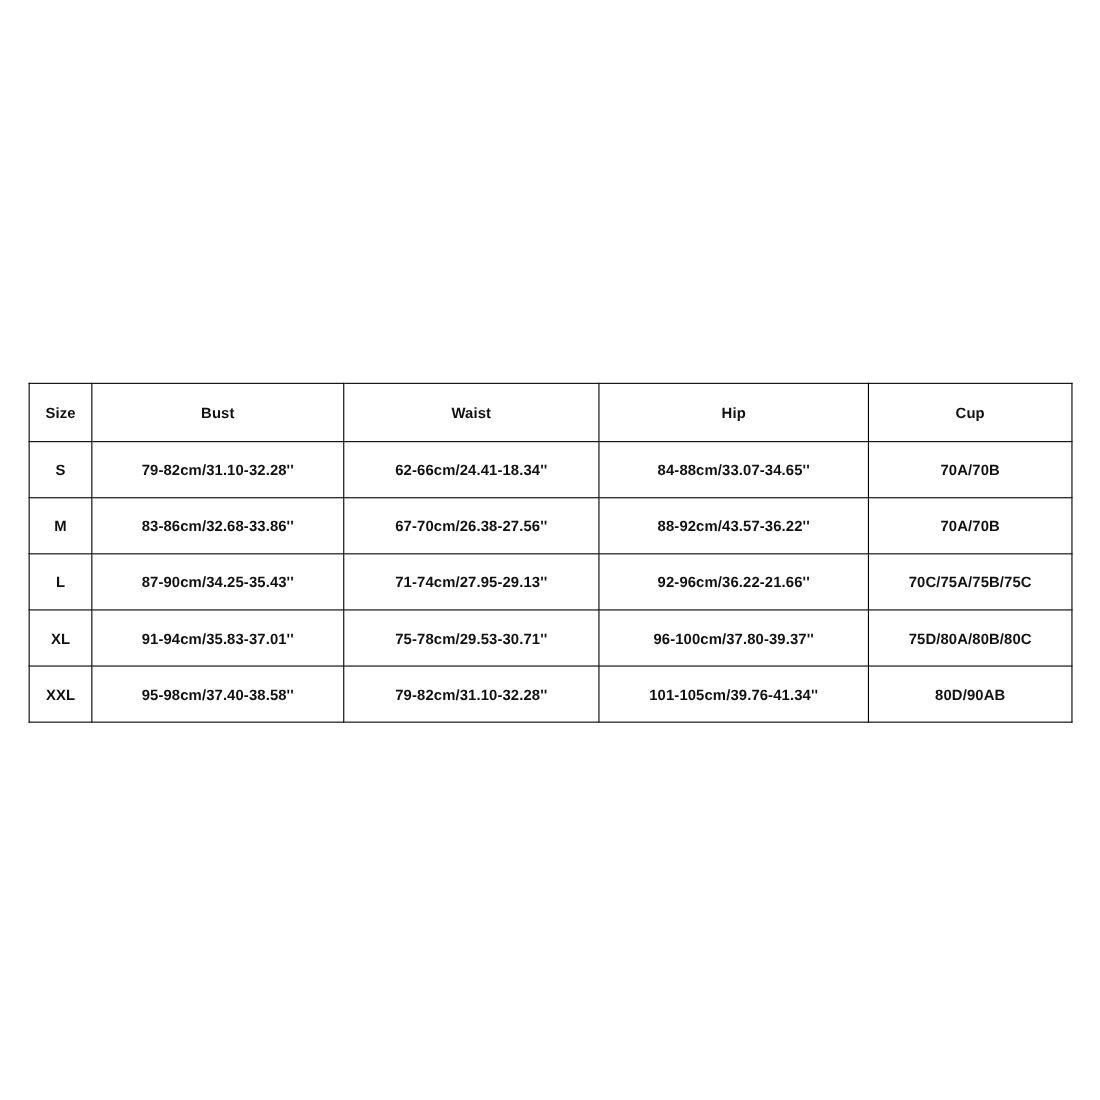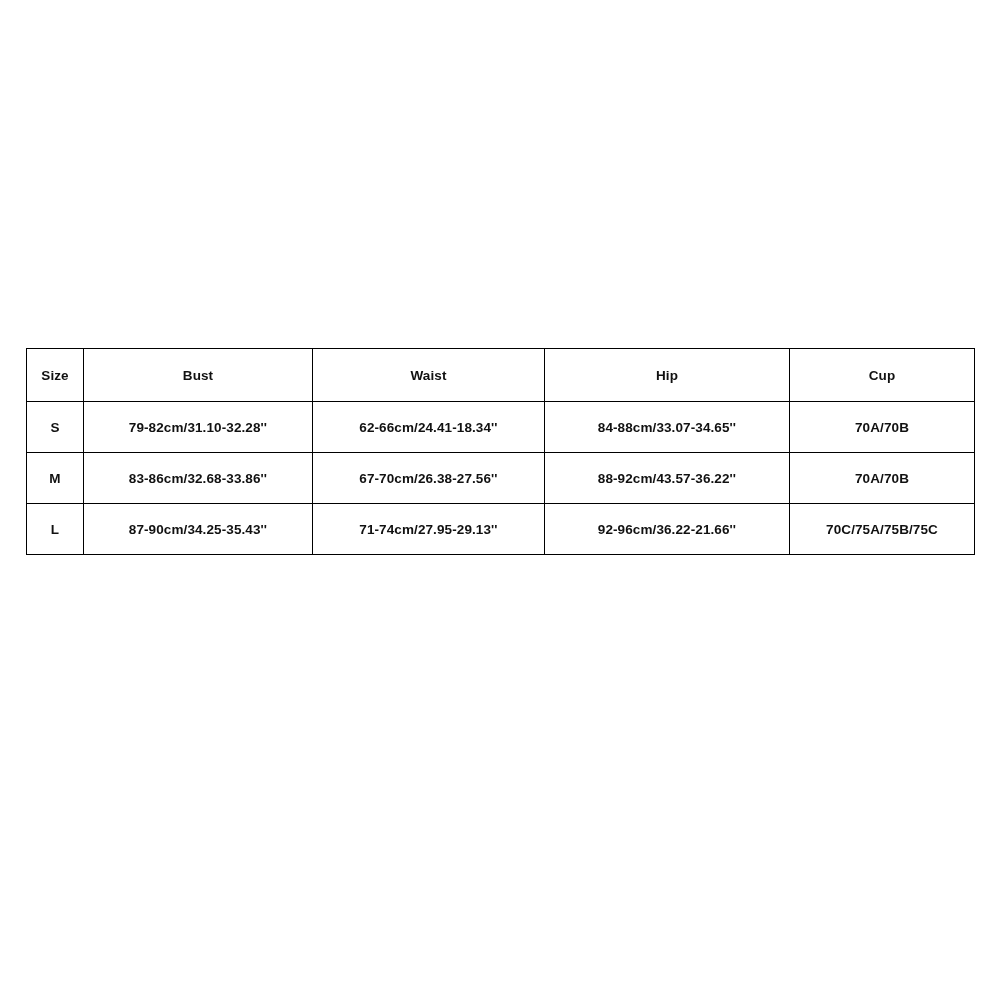--- a/index.html
+++ b/index.html
@@ -96,16 +96,30 @@
           <td>88-92cm/43.57-36.22''</td>
           <td>70A/70B</td>
         </tr>
         <tr>
           <td>L</td>
           <td>87-90cm/34.25-35.43''</td>
           <td>71-74cm/27.95-29.13''</td>
           <td>92-96cm/36.22-21.66''</td>
           <td>70C/75A/75B/75C</td>
         </tr>
+        <tr>
+          <td>XL</td>
+          <td>91-94cm/35.83-37.01''</td>
+          <td>75-78cm/29.53-30.71''</td>
+          <td>96-100cm/37.80-39.37''</td>
+          <td>75D/80A/80B/80C</td>
+        </tr>
+        <tr>
+          <td>XXL</td>
+          <td>95-98cm/37.40-38.58''</td>
+          <td>79-82cm/31.10-32.28''</td>
+          <td>101-105cm/39.76-41.34''</td>
+          <td>80D/90AB</td>
+        </tr>
       </tbody>
     </table>
   </div>
 </div>
 
 </body></html>

